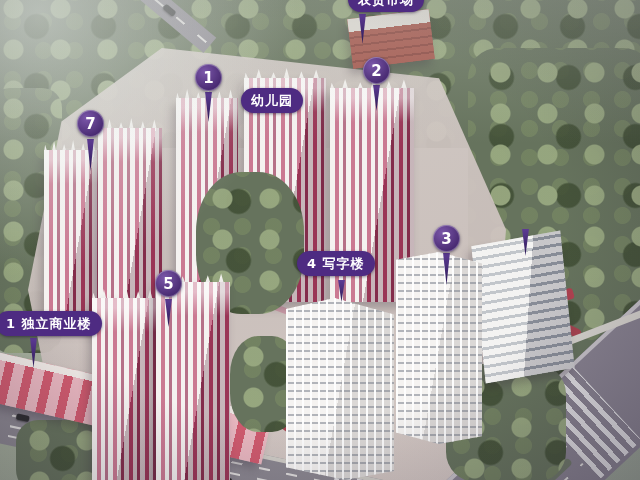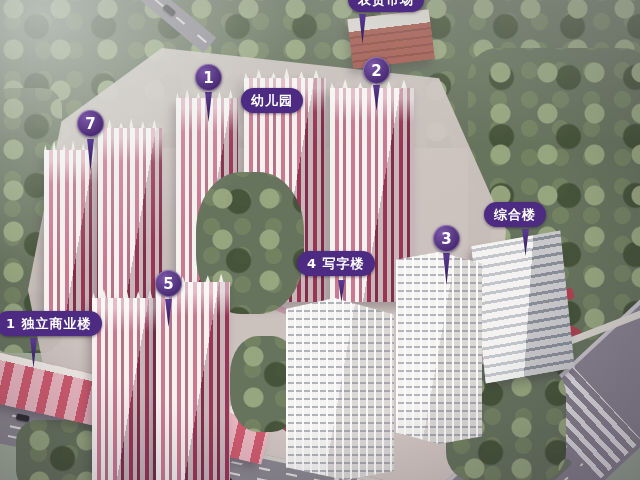--- a/index.html
+++ b/index.html
@@ -167,17 +167,16 @@
     </div>
   <div class="abs marker" style="left:155px;top:270px;">
       <span>5</span>
     </div>
   <div class="abs marker" style="left:77px;top:110px;">
       <span>7</span>
     </div>
 
   <div class="abs badge" style="left:348px;top:-13px;"><span>农贸市场</span></div>
   <div class="abs badge" style="left:241px;top:88px;"><span>幼儿园</span></div>
-  <div class="abs badge" style="left:484px;top:202px;"><span>综合楼</span></div>
   <div class="abs badge" style="left:297px;top:251px;"><span>4 写字楼</span></div>
   <div class="abs badge" style="left:-4px;top:311px;"><span>1 独立商业楼</span></div>
 
 </div>
 
 </body></html>

